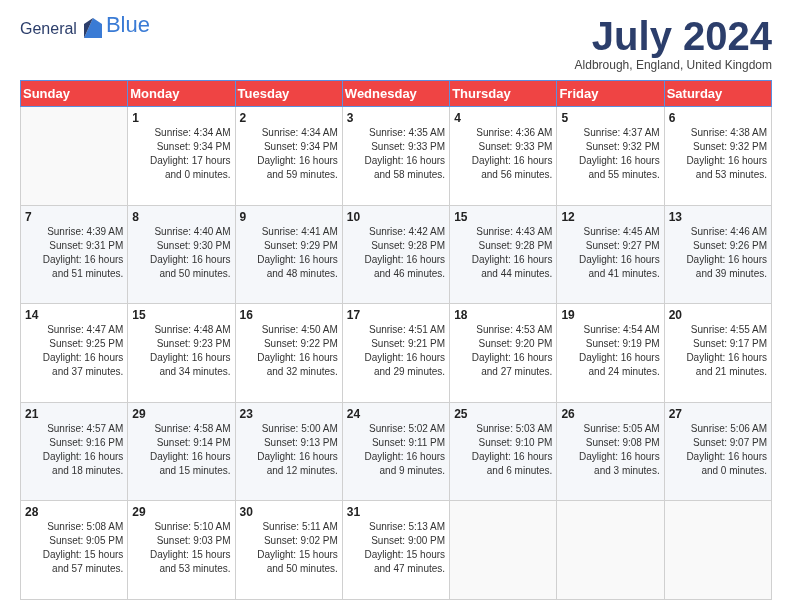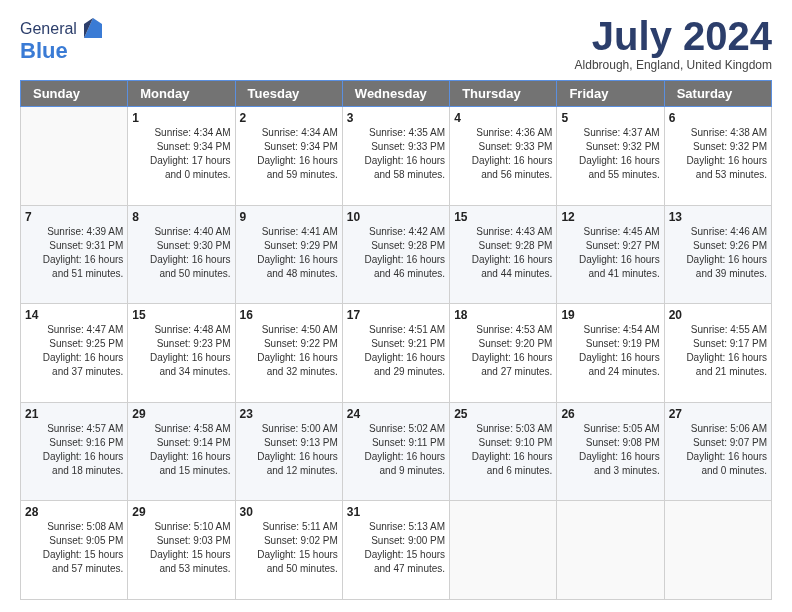--- a/index.html
+++ b/index.html
@@ -44,25 +44,25 @@
       margin-top: 2px;
     }
     .calendar {
       flex: 1;
       border: 1px solid #ccc;
       border-collapse: collapse;
       width: 100%;
       table-layout: fixed;
     }
     .calendar th {
-      background: #737373;
+      background: #ef4444;
       color: #fff;
       font-size: 13px;
       font-weight: bold;
-      padding: 5px 12px;
+      padding: 5px 2px;
       text-align: left;
       border: 1px solid #5a8fe0;
     }
     .calendar td {
       vertical-align: top;
       padding: 4px 4px;
       border: 1px solid #d0d0d0;
       font-size: 10.5px;
       color: #222;
       background: #fff;
@@ -86,29 +86,29 @@
     .empty-cell {
       background: #f9f9f9 !important;
     }
   </style>
 </head>
 <body>
 
 <div class="page">
   <div class="header">
     <div class="logo">
-      <div style="display:flex;flex-direction:column;align-items:flex-start;">
+      <div style="display:flex;align-items:flex-start;">
         <div style="display:flex;align-items:center;">
           <span class="logo-general">General</span>
           <svg width="26" height="26" viewBox="0 0 26 26" style="margin-left:3px;">
             <polygon points="4,22 22,22 22,8 13,2" fill="#3a7bd5"></polygon>
             <polygon points="4,22 13,2 4,8" fill="#2c3e6b"></polygon>
           </svg>
         </div>
-        <span class="logo-blue" style="font-size:22px;font-weight:bold;color:#3a7bd5;margin-top:-4px;">Blue</span>
+        <span class="logo-blue" style="font-size:22px;font-weight:normal;color:#3a7bd5;margin-top:-4px;">Blue</span>
       </div>
     </div>
     <div class="title-block">
       <div class="month-title">July 2024</div>
       <div class="location">Aldbrough, England, United Kingdom</div>
     </div>
   </div>
 
   <table class="calendar">
     <thead>

